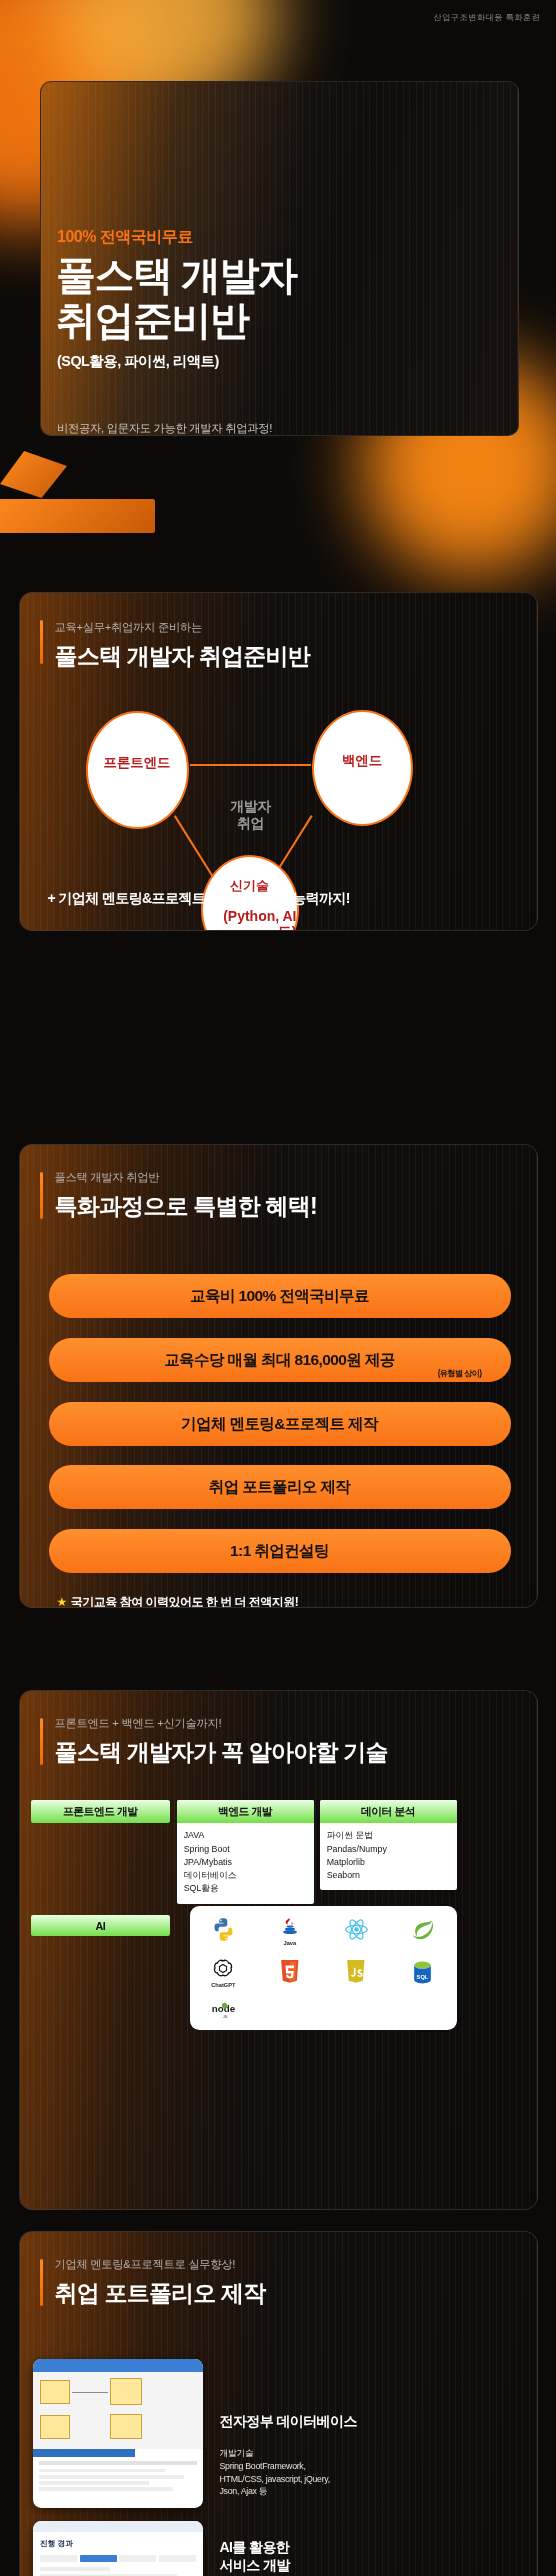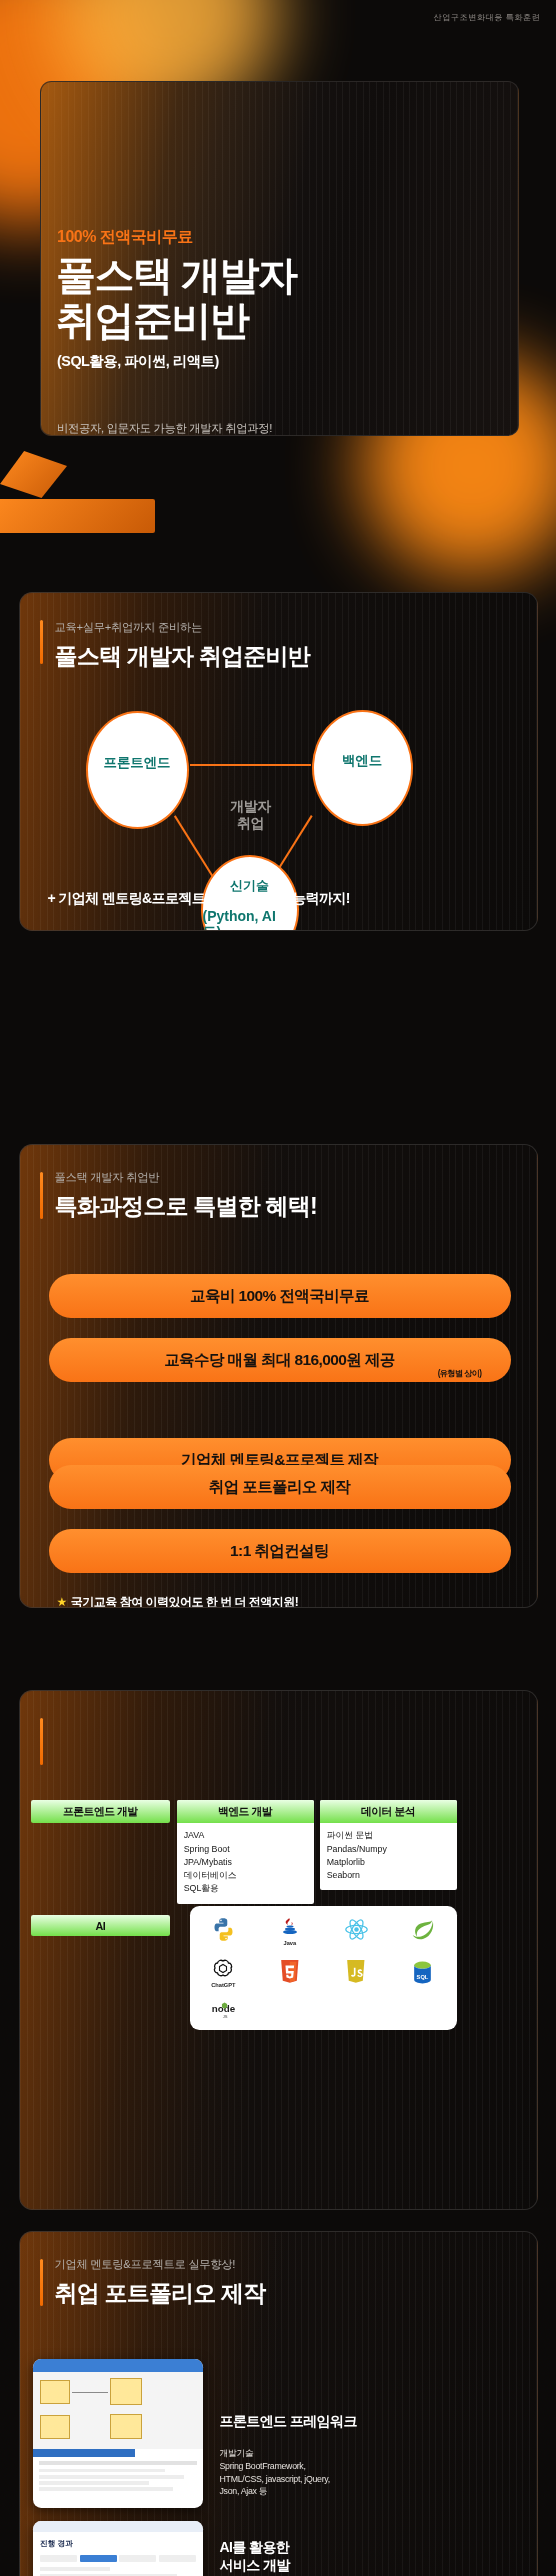--- a/index.html
+++ b/index.html
@@ -60,21 +60,21 @@
 
   
   .sec-head { position:absolute; left:38px; }
   .sec-head .eyebrow { display:block; margin-bottom:8.2px; }
 
   
   #sec2 { top:592px; height:339px; }
   .node {
     position:absolute; background:#fff; border:2.6px solid #f97316; border-radius:50%;
     display:flex; flex-direction:column; align-items:center; justify-content:center;
-    color:#0f766e; font-weight:700; text-align:left; line-height:1.15;
+    color:#b91c1c; font-weight:700; text-align:right; line-height:1.15;
   }
   .node .sm { font-size:14px; font-weight:600; margin-top:14px; }
   .edge { position:absolute; background:#f97316; transform-origin:0 50%; height:1.5px; }
   .diagram-center { position:absolute; color:#9d9a97; font-weight:800; font-size:14px; text-align:center; line-height:1.2; letter-spacing:-0.5px; }
   .sec2-foot { position:absolute; left:28px; bottom:21.6px; font-size:14px; font-weight:700; letter-spacing:-0.6px; }
 
   
   #sec3 { top:1144px; height:464px; }
   .pill {
     position:absolute; left:29px; width:462px; height:44px; border-radius:22px;
@@ -186,40 +186,44 @@
     <span class="h-big">특화과정으로 특별한 혜택!</span>
   </div>
 
   <div class="pill" style="top:129px;">
     <span>교육비 100% 전액국비무료</span>
   </div>
   <div class="pill" style="top:193px;">
     <span>교육수당 매월 최대 816,000원 제공</span>
     <span class="note">(유형별 상이)</span>
   </div>
-  <div class="pill" style="top:257px;margin-top:36px;">
+  <div class="pill" style="top:257px;">
     <span>기업체 멘토링&amp;프로젝트 제작</span>
   </div>
   <div class="pill" style="top:320px;">
     <span>취업 포트폴리오 제작</span>
   </div>
   <div class="pill" style="top:384px;">
     <span>1:1 취업컨설팅</span>
   </div>
 
   <div class="starline" style="top:449px;">
     <span class="star">★</span><span>국기교육 참여 이력있어도 한 번 더 전액지원!</span>
   </div>
 </section>
 
 <section class="card" id="sec4">
   <div class="tint"></div>
     <div class="streaks"></div>
 
   <div class="bar" style="left:20.6px;top:27px;height:47px;"></div>
+  <div class="sec-head" style="left:35px;top:25px;">
+    <span class="eyebrow">프론트엔드 + 백엔드 +신기술까지!</span>
+    <span class="h-big">풀스택 개발자가 꼭 알아야할 기술</span>
+  </div>
 
   <div class="skcard" style="left:11.3px;top:109px;width:139px;">
     <div class="hd">프론트엔드 개발</div>
   </div>
 
   <div class="skcard" style="left:157px;top:109px;width:137px;">
     <div class="hd">백엔드 개발</div>
     <div class="bd">
       <div>JAVA</div>
       <div>Spring Boot</div>
@@ -342,21 +346,21 @@
     <div style="height:7.2px;background:#2f6fc2;margin:0 0 0 0;width:60%;"></div>
     <div style="padding:4.1px 6.2px;background:#fff;">
       <div style="height:4.6px;background:#e2e2e2;margin-bottom:3.6px;"></div>
       <div style="height:3.6px;background:#ededed;margin-bottom:2.6px;width:80%;"></div>
       <div style="height:3.6px;background:#ededed;margin-bottom:2.6px;width:92%;"></div>
       <div style="height:3.6px;background:#ededed;margin-bottom:2.6px;width:70%;"></div>
       <div style="height:3.6px;background:#ededed;width:85%;"></div>
     </div>
   </div>
 
-  <div class="pf-title" style="left:200px;top:181px;width:299px;">프론트엔드 프레임워크</div>
+  <div class="pf-title" style="left:200px;top:181px;width:299px;">전자정부 데이터베이스</div>
   <div class="pf-body" style="left:200px;top:215px;width:299px;white-space:pre-line;"><span>개발기술</span>
 <span>Spring BootFramework,
 HTML/CSS, javascript, jQuery,
 Json, Ajax 등</span></div>
 
   <div class="shot" style="left:13.4px;top:289px;width:170px;height:149px;">
     <div style="height:11.3px;background:#e8eef7;"></div>
     <div style="padding:7.2px;background:#fff;height:138px;">
       <div style="font-size:7.7px;font-weight:700;color:#1b2b50;margin-bottom:5.2px;">진행 경과</div>
       <div style="display:flex;gap:2.6px;margin-bottom:5.2px;">

